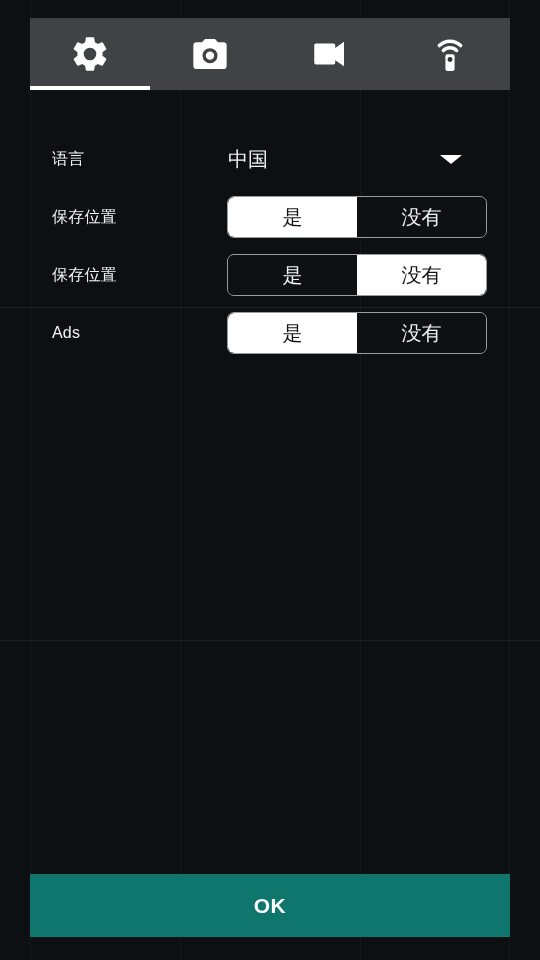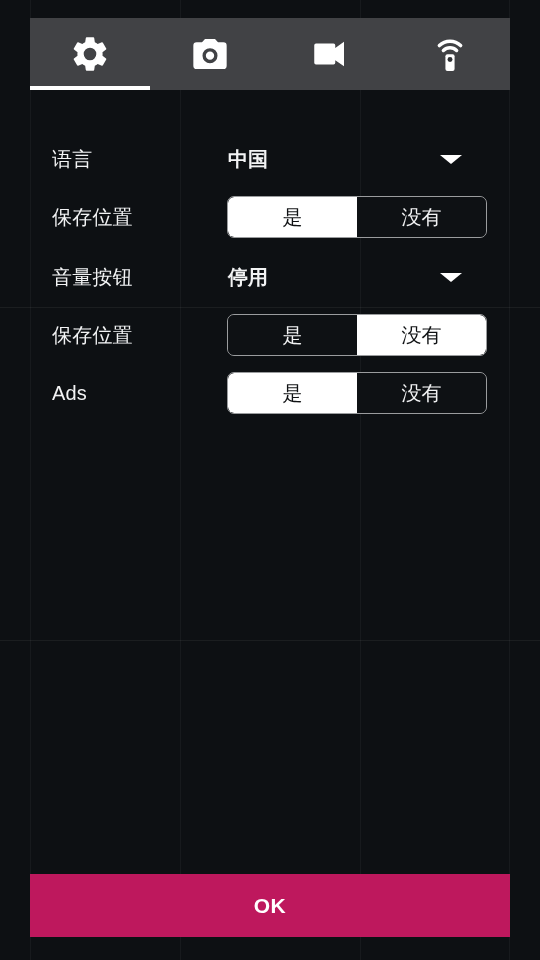--- a/index.html
+++ b/index.html
@@ -79,35 +79,34 @@
     position: relative;
     height: 58px;
     display: flex;
     align-items: center;
   }
   .row.pad-top { margin-top: 2px; }
   .row-label {
     position: absolute;
     left: 52px;
     color: #f2f3f4;
-    font-size: 20px;
+    font-size: 16px;
     line-height: 1;
     letter-spacing: 0.2px;
     white-space: nowrap;
   }
 
   
   .row-value {
     position: absolute;
     left: 228px;
     color: #f2f3f4;
     font-size: 20px;
     line-height: 1;
     white-space: nowrap;
-    font-weight: bold;
   }
   .caret {
     position: absolute;
     left: 440px;
     width: 0;
     height: 0;
     border-left: 11px solid transparent;
     border-right: 11px solid transparent;
     border-top: 9px solid #ffffff;
     cursor: pointer;
@@ -151,21 +150,21 @@
   .seg-opt.left  { border-radius: 6px 0 0 6px; }
   .seg-opt.right { border-radius: 0 6px 6px 0; }
 
   
   .okbar {
     position: absolute;
     left: 30px;
     top: 874px;
     width: 480px;
     height: 63px;
-    background: #be185d;
+    background: #0f766e;
     display: flex;
     align-items: center;
     justify-content: center;
     cursor: pointer;
   }
   .okbar .oklabel {
     color: #ffffff;
     font-size: 21px;
     font-weight: bold;
     letter-spacing: 0.5px;
@@ -237,26 +236,20 @@
 
     <div class="row">
       <div class="row-label">保存位置</div>
       <div class="seg">
         <div class="seg-opt left on">是</div>
         <div class="seg-opt right">没有</div>
       </div>
     </div>
 
 
-    <div class="row pad-top">
-      <div class="row-label">音量按钮</div>
-      <div class="dropdown-hit"></div>
-      <div class="row-value">停用</div>
-      <div class="caret"></div>
-    </div>
 
     <div class="row">
       <div class="row-label">保存位置</div>
       <div class="seg">
         <div class="seg-opt left">是</div>
         <div class="seg-opt right on">没有</div>
       </div>
     </div>
 
     <div class="row">

